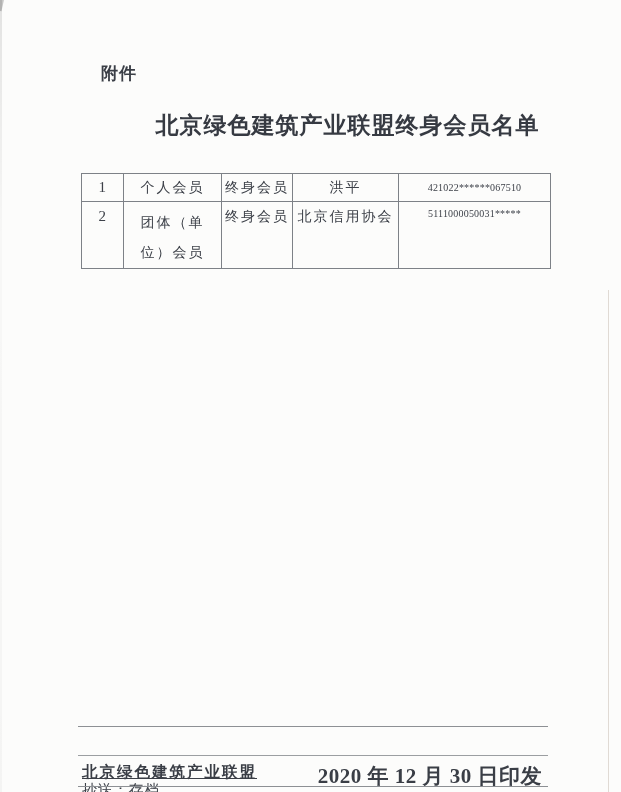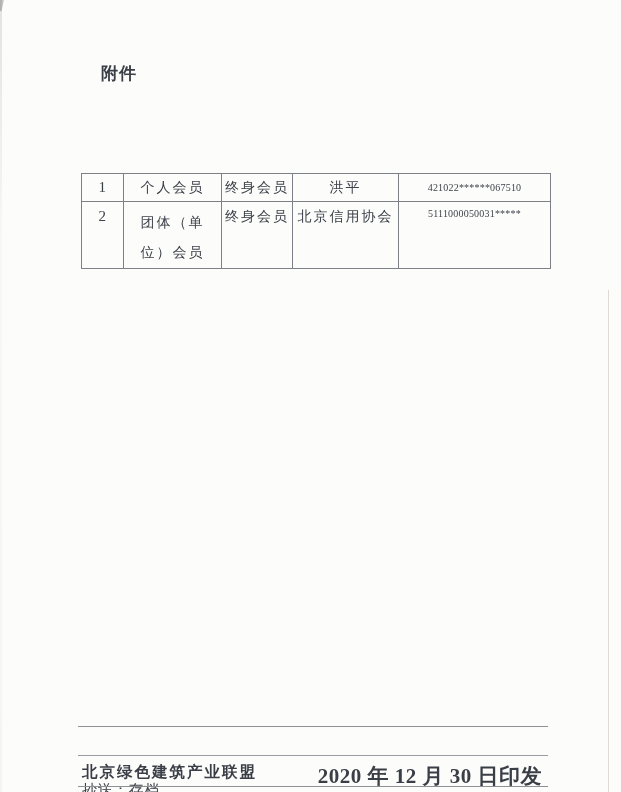--- a/index.html
+++ b/index.html
@@ -115,20 +115,21 @@
     letter-spacing: 0.5px;
     margin-top: 48px;
   }
   .issuer {
     position: absolute;
     left: 82px; top: 762px;
     font-size: 15.5px;
     letter-spacing: 2px;
     font-weight: 600;
     color: #3a3e46;
+    text-decoration: underline;
   }
   .issue-date {
     position: absolute;
     right: 79px; top: 762px;
     font-size: 21px;
     letter-spacing: 0.5px;
     font-weight: 600;
     color: #3a3e46;
   }
 </style>
@@ -136,20 +137,21 @@
 <body>
 
 <div class="page">
 
   <div class="corner-mark"></div>
   <div class="left-edge-shadow"></div>
   <div class="right-edge-shadow"></div>
 
   <div class="attachment-label">附件</div>
 
+  <div class="doc-title">北京绿色建筑产业联盟终身会员名单</div>
 
   <table class="member-table">
     <colgroup>
       <col class="c1">
         <col class="c2">
         <col class="c3">
         <col class="c4">
         <col class="c5">
     </colgroup>
     <tbody>

